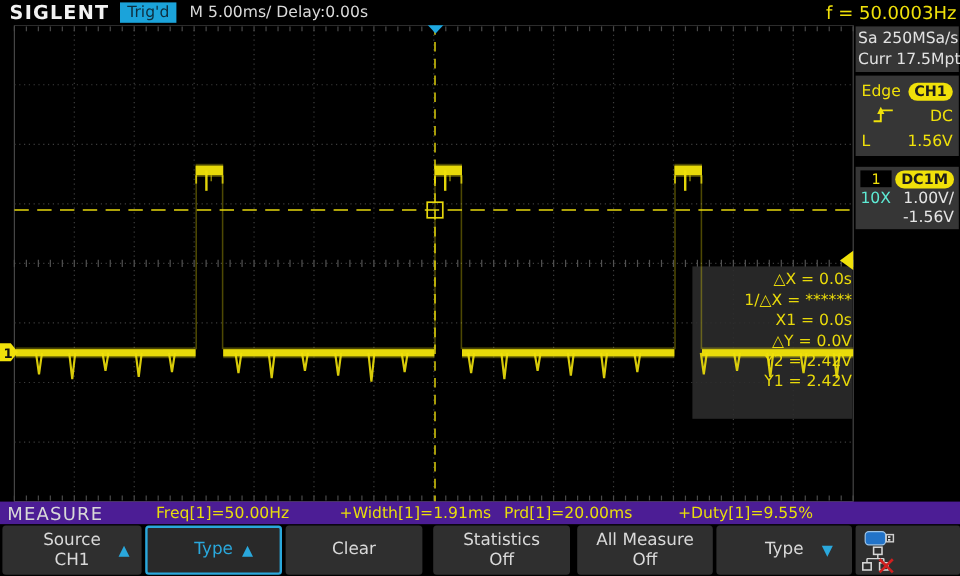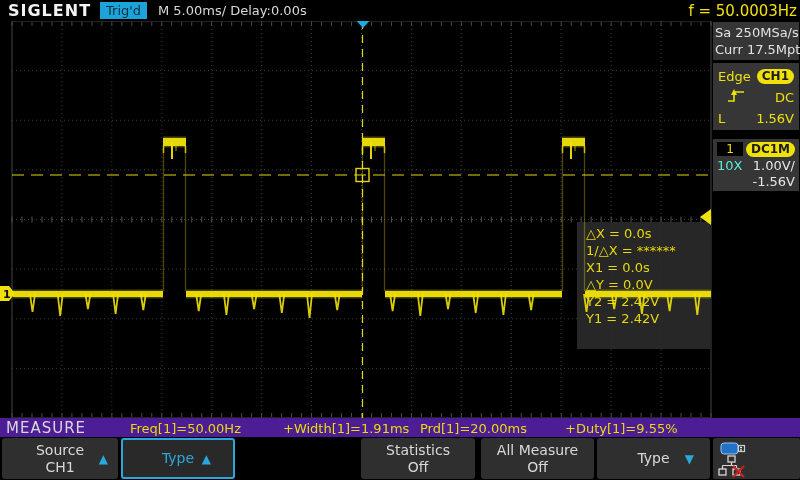--- a/index.html
+++ b/index.html
@@ -14,21 +14,21 @@
   #timebase{position:absolute;left:158px;top:3px;color:#d9d9d9;font-size:13px;}
   #freqread{position:absolute;right:3px;top:2px;color:#f0e10a;font-size:15px;}
 
   
   svg.layer{position:absolute;left:0;top:0;z-index:1;}
   #wave-svg{z-index:3;}
   #marker-svg{z-index:4;}
 
   
   #cursor-box{position:absolute;left:577px;top:222px;width:133px;height:127px;
-    background:rgba(44,44,44,0.88);z-index:2;padding:3px 0 0 9px;box-sizing:border-box;}
+    background:rgba(44,44,44,0.88);z-index:2;padding:3px 0 0 9px;box-sizing:border-box;text-align:right;}
   .cur-row{color:#e8d90a;font-size:13px;line-height:17px;white-space:nowrap;}
 
   
   #sidebar{position:absolute;left:712px;top:21px;width:88px;height:397px;background:#000;z-index:5;}
   .sb-box{position:absolute;left:1px;width:86px;background:#363636;box-sizing:border-box;}
   #acq-box{top:1px;height:38px;padding:2px 2px 0 2px;}
   .acq-line{color:#e2e2e2;font-size:13px;line-height:17px;white-space:nowrap;}
   #trig-box{top:42px;height:67px;padding:3px 5px 0 5px;}
   .tr-row{display:flex;justify-content:space-between;align-items:center;height:21px;color:#f0e10a;font-size:13px;}
   .badge{background:#f0e10a;color:#1c1c1c;font-weight:bold;font-size:12px;border-radius:8px;
@@ -434,20 +434,23 @@
   <div id="menubar">
     <div class="btn" style="left:2px;width:116px">
       <span>Source</span>
       <span>CH1</span>
       <span class="arrow">▲</span>
     </div>
     <div class="btn active" style="left:121px;width:114px">
       <span>Type</span>
       <span class="arrow" style="right:22px">▲</span>
     </div>
+    <div class="btn" style="left:238px;width:114px">
+      <span>Clear</span>
+    </div>
     <div class="btn" style="left:361px;width:114px">
       <span>Statistics</span>
       <span>Off</span>
     </div>
     <div class="btn" style="left:481px;width:113px">
       <span>All Measure</span>
       <span>Off</span>
     </div>
     <div class="btn" style="left:597px;width:113px">
       <span>Type</span>

